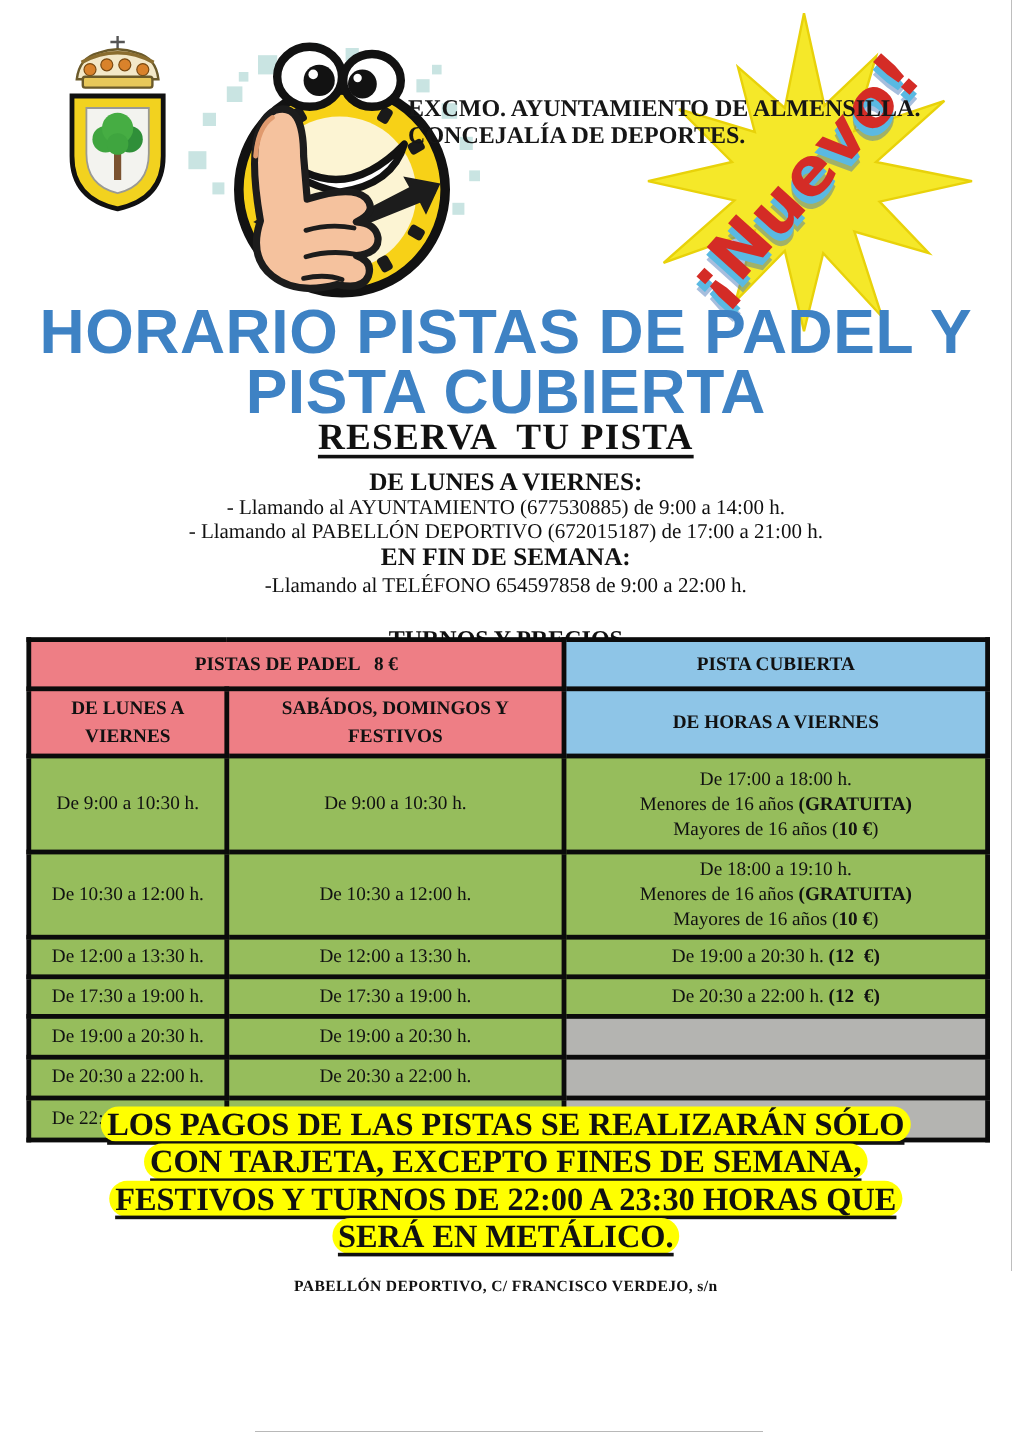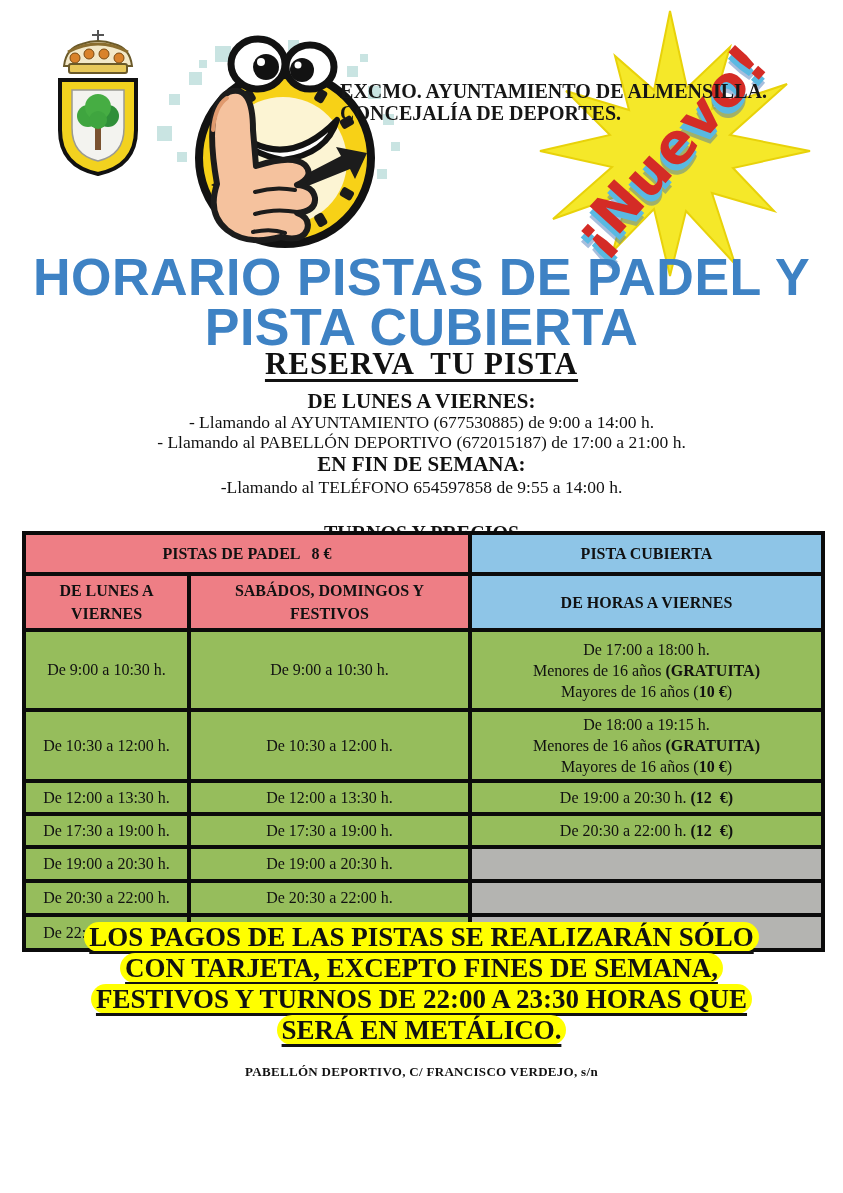--- a/index.html
+++ b/index.html
@@ -177,21 +177,21 @@
   <div class="title">
     <div>HORARIO PISTAS DE PADEL Y</div>
     <div>PISTA CUBIERTA</div>
   </div>
 
   <div class="reserva pre">RESERVA  TU PISTA</div>
   <div class="h-sub" style="top:389px;">DE LUNES A VIERNES:</div>
   <div class="h-line" style="top:412px;">- Llamando al AYUNTAMIENTO (677530885) de 9:00 a 14:00 h.</div>
   <div class="h-line" style="top:432px;">- Llamando al PABELLÓN DEPORTIVO (672015187) de 17:00 a 21:00 h.</div>
   <div class="h-sub" style="top:452px;">EN FIN DE SEMANA:</div>
-  <div class="h-line" style="top:477px;">-Llamando al TELÉFONO 654597858 de 9:55 a 14:00 h.</div>
+  <div class="h-line" style="top:477px;">-Llamando al TELÉFONO 654597858 de 9:00 a 22:00 h.</div>
 
   <div class="turnos">TURNOS Y PRECIOS</div>
 
   <table class="sched">
     <colgroup>
         <col style="width:165px">
         <col style="width:281px">
         <col style="width:353px">
       </colgroup>
     <tbody>
@@ -218,21 +218,21 @@
           <div>De 17:00 a 18:00 h.</div>
           <div><span>Menores de 16 años </span><span class="b">(GRATUITA)</span></div>
           <div><span>Mayores de 16 años (</span><span class="b">10 €</span><span>)</span></div>
         </td>
       </tr>
 
       <tr class="r1">
         <td class="green">De 10:30 a 12:00 h.</td>
         <td class="green">De 10:30 a 12:00 h.</td>
         <td class="green ml">
-          <div>De 18:00 a 19:15 h.</div>
+          <div>De 18:00 a 19:10 h.</div>
           <div><span>Menores de 16 años </span><span class="b">(GRATUITA)</span></div>
           <div><span>Mayores de 16 años (</span><span class="b">10 €</span><span>)</span></div>
         </td>
       </tr>
 
       <tr class="r2">
         <td class="green">De 12:00 a 13:30 h.</td>
         <td class="green">De 12:00 a 13:30 h.</td>
         <td class="green"><span>De 19:00 a 20:30 h. </span><span class="b pre">(12  €)</span></td>
       </tr>

